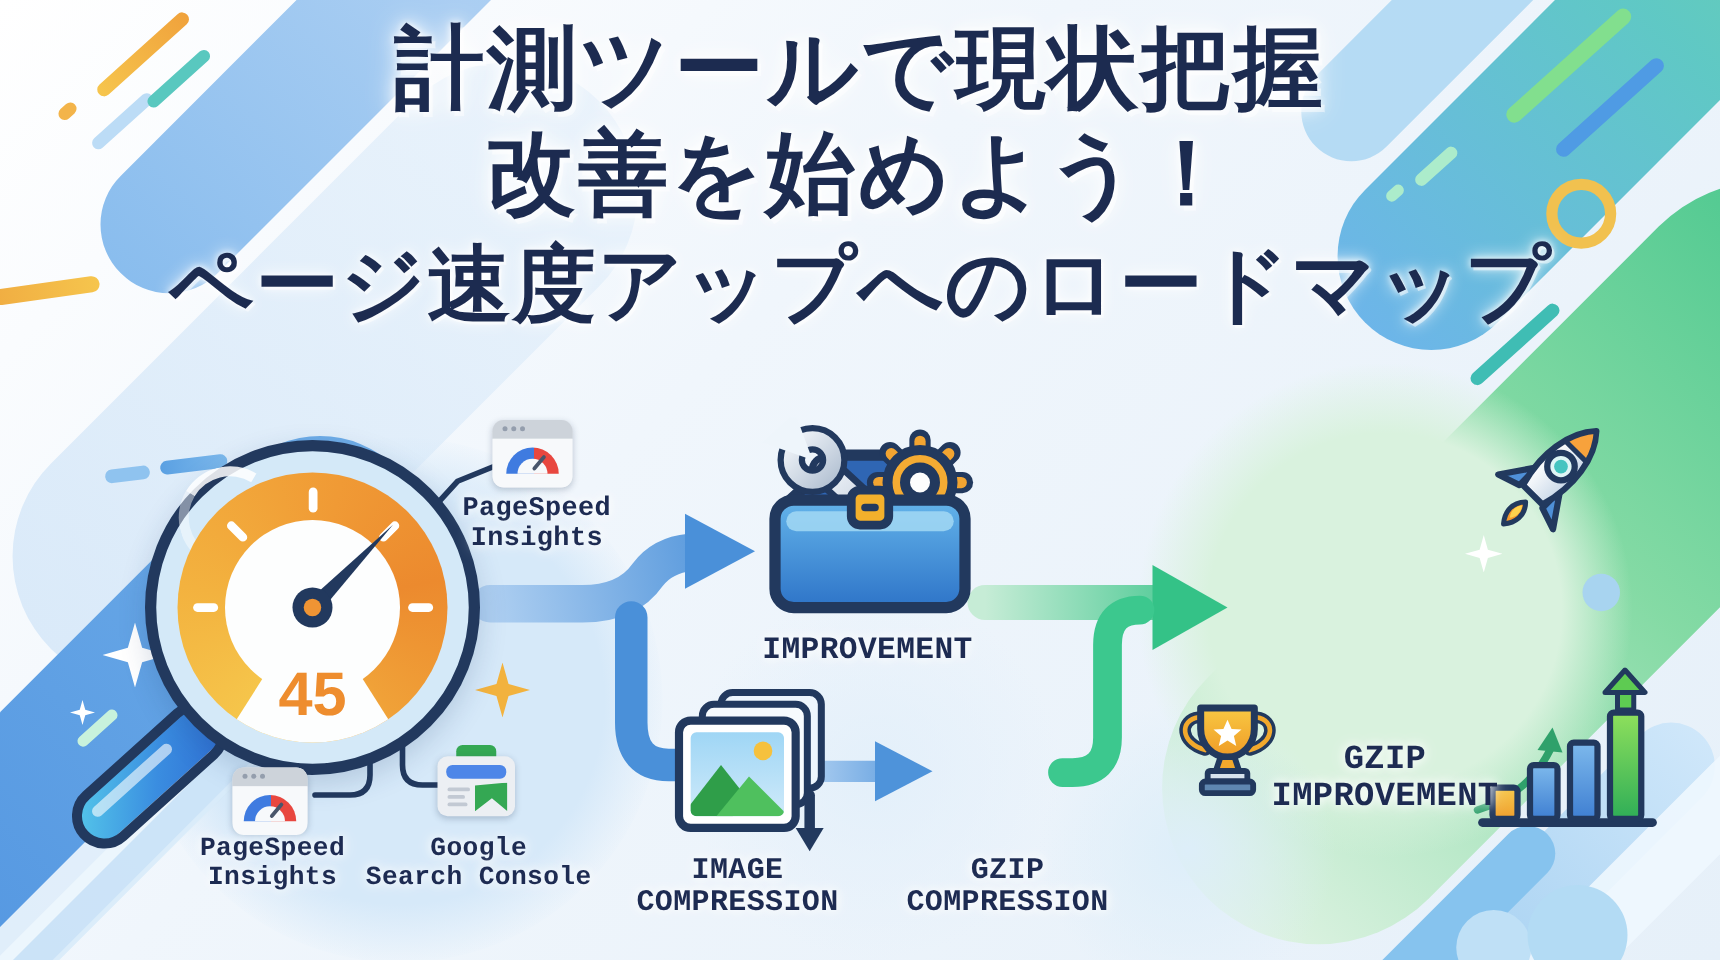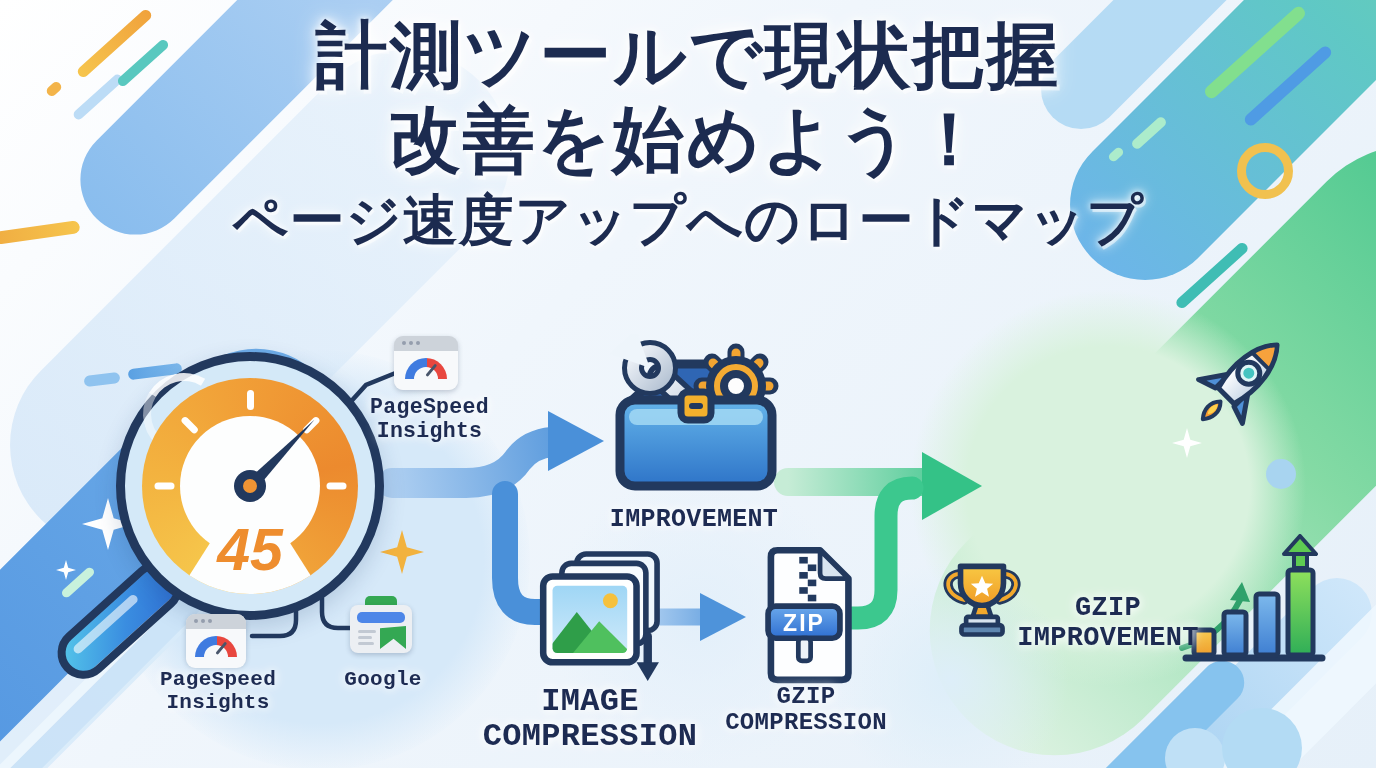--- a/index.html
+++ b/index.html
@@ -10,21 +10,21 @@
   
   .band{position:absolute;border-radius:130px;}
   .dash{position:absolute;border-radius:12px;}
   .blob{position:absolute;border-radius:50%;}
   .ring{position:absolute;border-radius:50%;background:transparent;}
   .sparkle{position:absolute;clip-path:polygon(50% 0,61% 39%,100% 50%,61% 61%,50% 100%,39% 61%,0 50%,39% 39%);}
   
   .title-wrap{position:absolute;left:0;right:0;top:14px;text-align:center;z-index:6;color:#1c2b50;font-weight:900;line-height:1.16;}
   .title-l1,.title-l2{font-size:72px;letter-spacing:2px;
     text-shadow:0 0 6px #fff,0 0 14px #fff,0 0 24px rgba(255,255,255,.9),3px 4px 0 rgba(255,255,255,.5);}
-  .title-l3{font-size:55px;margin-top:8px;letter-spacing:1px;
+  .title-l3{font-size:67px;margin-top:8px;letter-spacing:1px;
     text-shadow:0 0 6px #fff,0 0 14px #fff,2px 3px 0 rgba(255,255,255,.5);}
   
   .arrows{position:absolute;left:0;top:0;z-index:2;pointer-events:none;}
   
   .lbl{position:absolute;z-index:4;color:#1d2b52;font-weight:800;text-align:center;line-height:1.1;letter-spacing:.3px;
     text-shadow:0 0 8px #fff,0 0 14px rgba(255,255,255,.9);}
   .lbl span{display:block;font-family:Liberation Mono, monospace;}
   
   .handle{position:absolute;left:45px;top:594px;width:150px;height:52px;z-index:3;transform:rotate(-42deg);
     border:8px solid #22395e;border-radius:28px;
@@ -44,21 +44,21 @@
   .g-wedge{position:absolute;left:50%;top:50%;width:150px;height:118px;transform:translate(-50%,-6px);
     clip-path:polygon(50% 0,0 100%,100% 100%);background:#fdfefe;}
   .g-tick{position:absolute;left:50%;top:50%;width:7px;height:20px;margin:-10px 0 0 -3.5px;background:#fff;border-radius:4px;}
   .g-needle{position:absolute;left:50%;top:50%;width:13px;height:92px;margin:-92px 0 0 -6.5px;background:#22395e;
     transform-origin:50% 100%;clip-path:polygon(50% 0,100% 100%,0 100%);}
   .g-hub{position:absolute;left:50%;top:50%;width:32px;height:32px;margin:-16px;background:#22395e;border-radius:50%;}
   .g-hub::after{content:"";position:absolute;left:9px;top:9px;width:14px;height:14px;border-radius:50%;}
   .hub-orange::after{background:#ef9434;}
   .hub-green::after{background:#3dc153;}
   .g-score{position:absolute;left:0;right:0;bottom:10px;text-align:center;font-weight:900;z-index:5;}
-  .score-orange{font-size:59px;color:#ee8d2e;font-style:italic;}
+  .score-orange{font-size:49px;color:#ee8d2e;}
   .score-green{font-size:51px;color:#2eb84f;}
   .gauge-after-outer{position:absolute;left:968px;top:350px;width:282px;height:282px;z-index:3;border:6px solid #22395e;border-radius:50%;
     background:linear-gradient(140deg,#f4f9fd 0%,#c6dbeb 100%);box-shadow:0 8px 22px rgba(30,90,70,.15);}
   
   .psi{position:absolute;z-index:3;width:64px;height:54px;background:#e2e6eb;border-radius:9px;box-shadow:0 2px 5px rgba(40,60,90,.25);}
   .psi .bar{height:15px;background:#cdd3da;border-radius:9px 9px 0 0;display:flex;gap:3px;padding:5px 0 0 8px;}
   .psi .dot{width:4px;height:4px;border-radius:50%;background:#949ead;}
   .psi .body{position:relative;height:39px;background:#f7f9fb;border-radius:0 0 9px 9px;}
   .psi .arc{position:absolute;left:50%;top:7px;width:42px;height:21px;margin-left:-21px;border-radius:21px 21px 0 0;
     background:linear-gradient(90deg,#3f7be0 52%,#e8473f 52%);}
@@ -209,20 +209,21 @@
     <div class="card">
       <div class="blue"></div>
       <div class="line" style="top:25px;width:18px;"></div>
       <div class="line" style="top:31px;width:14px;"></div>
       <div class="line" style="top:37px;width:16px;"></div>
       <div class="green"></div>
     </div>
   </div>
   <div class="lbl" style="left:290px;top:668px;width:186px;font-size:21px;">
     <span>Google</span>
+    <span>Search Console</span>
   </div>
 
   <svg class="icon-abs" style="left:596px;top:334px;" width="200" height="170" viewBox="0 0 200 170">
     <defs>
       <linearGradient id="boxG" x1="0" y1="0" x2="0" y2="1">
           <stop offset="0" stop-color="#64b4ea"></stop>
           <stop offset="1" stop-color="#2e74c8"></stop>
         </linearGradient>
       <linearGradient id="silverG" x1="0" y1="0" x2="1" y2="1">
           <stop offset="0" stop-color="#f0f4f9"></stop>
@@ -283,46 +284,25 @@
     <rect x="12" y="28" width="100" height="92" rx="10" fill="#ffffff" stroke="#22395e" stroke-width="7"></rect>
     <rect x="22" y="38" width="80" height="72" rx="5" fill="url(#skyG)"></rect>
     <circle cx="84" cy="54" r="8" fill="#f6c13d"></circle>
     <g clip-path="url(#photoClip)">
       <polygon points="14,110 48,66 70,94 58,110" fill="#2f9e49"></polygon>
       <polygon points="44,110 72,76 106,110" fill="#4fc05e"></polygon>
     </g>
     <path d="M124 92 V124" stroke="#22395e" stroke-width="9" stroke-linecap="round"></path>
     <polygon points="112,120 124,140 136,120" fill="#22395e"></polygon>
   </svg>
-  <div class="lbl" style="left:480px;top:684px;width:220px;font-size:32px;">
+  <div class="lbl" style="left:480px;top:684px;width:220px;font-size:24px;">
     <span>IMAGE</span>
     <span>COMPRESSION</span>
   </div>
 
-  <div class="icon-abs" style="left:752px;top:546px;width:104px;height:140px;">
-    <svg width="104" height="140" viewBox="0 0 110 145">
-      <defs>
-        <linearGradient id="zipG" x1="0" y1="0" x2="0" y2="1">
-            <stop offset="0" stop-color="#6aa8ec"></stop>
-            <stop offset="1" stop-color="#2f6fd0"></stop>
-          </linearGradient>
-      </defs>
-      <path d="M20 10 Q20 3 27 3 H72 L102 33 V133 Q102 140 95 140 H27 Q20 140 20 133 Z" fill="#fdfeff" stroke="#22395e" stroke-width="7" stroke-linejoin="round"></path>
-      <path d="M72 3 L102 33 H78 Q72 33 72 27 Z" fill="#d8e4f0" stroke="#22395e" stroke-width="5" stroke-linejoin="round"></path>
-      <rect x="50" y="10" width="9" height="7" fill="#22395e"></rect>
-        <rect x="59" y="18" width="9" height="7" fill="#22395e"></rect>
-      <rect x="50" y="26" width="9" height="7" fill="#22395e"></rect>
-        <rect x="59" y="34" width="9" height="7" fill="#22395e"></rect>
-      <rect x="50" y="42" width="9" height="7" fill="#22395e"></rect>
-        <rect x="59" y="50" width="9" height="7" fill="#22395e"></rect>
-      <rect x="17" y="62" width="76" height="34" rx="8" fill="url(#zipG)" stroke="#22395e" stroke-width="6"></rect>
-      <rect x="49" y="96" width="13" height="24" rx="4" fill="#edf2f8" stroke="#22395e" stroke-width="5"></rect>
-    </svg>
-    <div class="zip-badge-text">ZIP</div>
-  </div>
   <div class="lbl" style="left:706px;top:684px;width:200px;font-size:24px;">
     <span>GZIP</span>
     <span>COMPRESSION</span>
   </div>
 
   <div class="lbl" style="left:973px;top:594px;width:270px;font-size:27px;">
     <span>GZIP</span>
     <span>IMPROVEMENT</span>
   </div>
 

